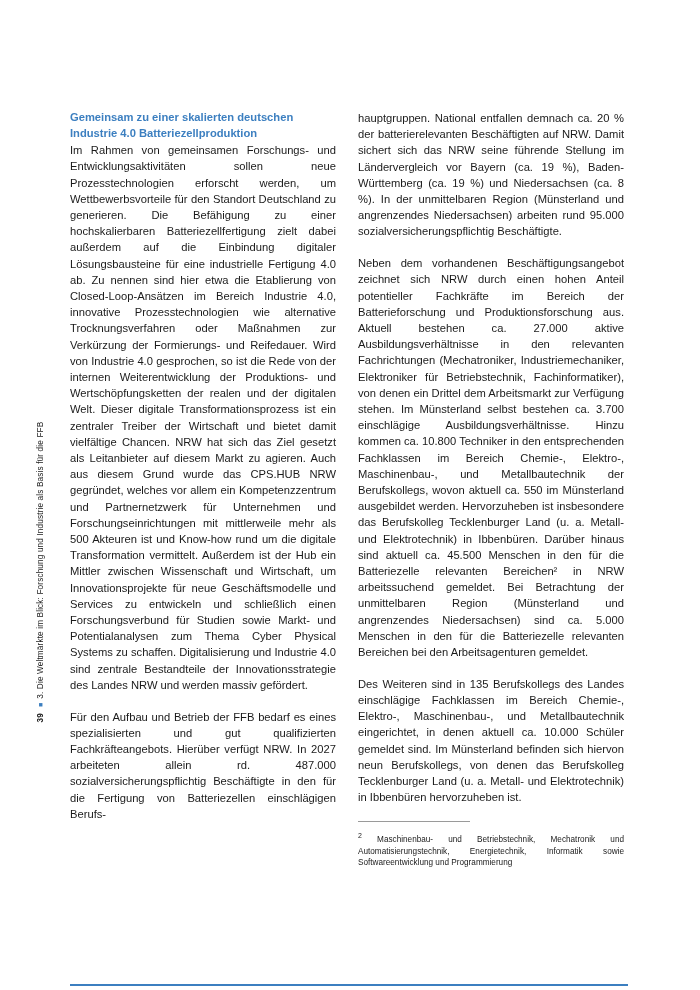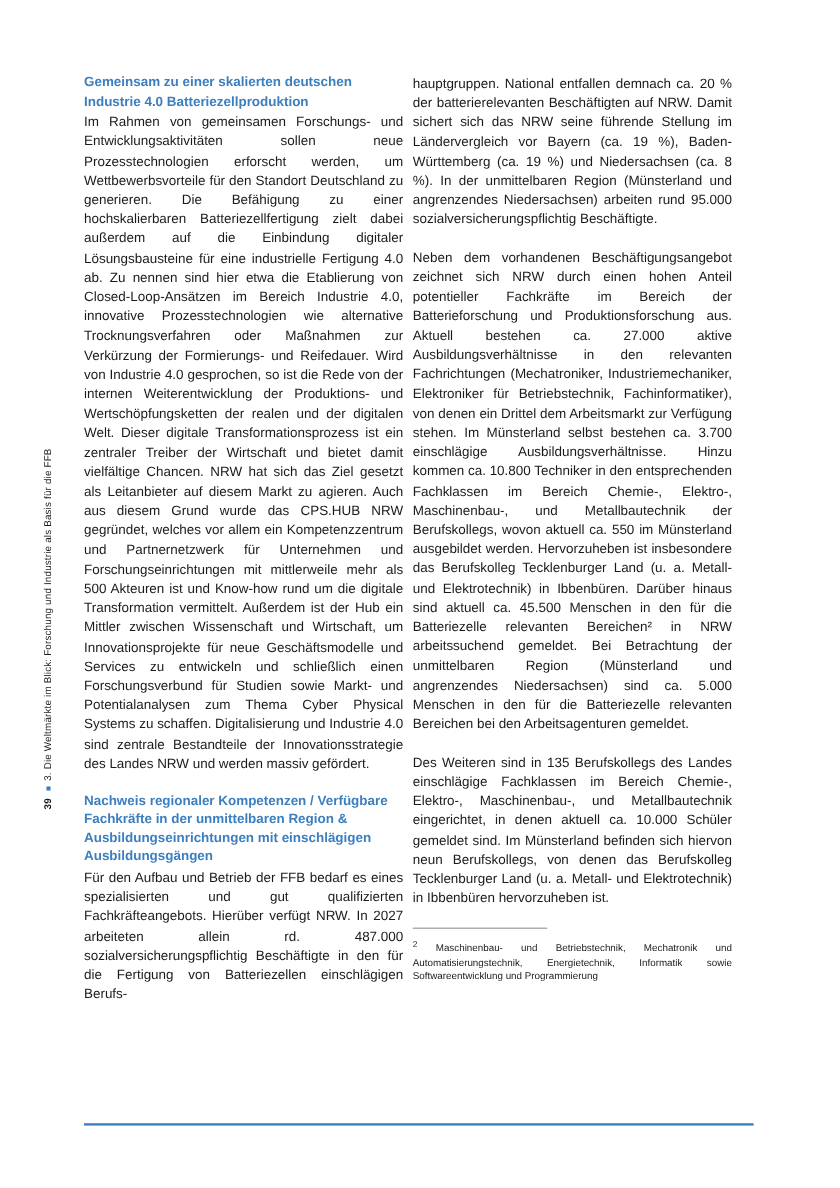--- a/index.html
+++ b/index.html
@@ -12,20 +12,21 @@
     background: #ffffff;
     font-family: "Liberation Sans", sans-serif;
     color: #1a1a1a;
     overflow: hidden;
     position: relative;
   }
 
   .page {
     position: absolute;
     inset: 0;
+    margin-top: 48px;
   }
 
   
   .side-rail {
     position: absolute;
     left: 0;
     top: 0;
     width: 46px;
     height: 990px;
   }
@@ -57,21 +58,21 @@
     position: absolute;
     top: 62px;
     width: 266px;
     font-size: 11.2px;
     line-height: 16.2px;
     text-align: justify;
     text-justify: inter-word;
     hyphens: manual;
   }
   .col-left { left: 70px; }
-  .col-right { left: 344px; }
+  .col-right { left: 358px; }
 
   .heading {
     color: #3c7fc0;
     font-weight: bold;
     font-size: 11.2px;
     line-height: 15.6px;
     margin: 0 0 1px 0;
     text-align: left;
   }
   p.body {
@@ -117,21 +118,20 @@
   <div class="side-rail">
     <div class="side-text">
       <span class="pagenum">39</span><span class="marker">■</span><span>3. Die Weltmärkte im Blick: Forschung und Industrie als Basis für die FFB</span>
     </div>
   </div>
 
   <div class="col col-left">
     <h2 class="heading">Gemeinsam zu einer skalierten deutschen Industrie 4.0 Batteriezellproduktion</h2>
     <p class="body">Im Rahmen von gemeinsamen Forschungs- und Entwicklungsaktivitäten sollen neue Prozesstechnologien erforscht werden, um Wettbewerbsvorteile für den Standort Deutschland zu generieren. Die Befähigung zu einer hochskalierbaren Batteriezellfertigung zielt dabei außerdem auf die Einbindung digitaler Lösungsbausteine für eine industrielle Fertigung 4.0 ab. Zu nennen sind hier etwa die Etablierung von Closed-Loop-Ansätzen im Bereich Industrie 4.0, innovative Prozesstechnologien wie alternative Trocknungsverfahren oder Maßnahmen zur Verkürzung der Formierungs- und Reifedauer. Wird von Industrie 4.0 gesprochen, so ist die Rede von der internen Weiterentwicklung der Produktions- und Wertschöpfungsketten der realen und der digitalen Welt. Dieser digitale Transformationsprozess ist ein zentraler Treiber der Wirtschaft und bietet damit vielfältige Chancen. NRW hat sich das Ziel gesetzt als Leitanbieter auf diesem Markt zu agieren. Auch aus diesem Grund wurde das CPS.HUB NRW gegründet, welches vor allem ein Kompetenzzentrum und Partnernetzwerk für Unternehmen und Forschungseinrichtungen mit mittlerweile mehr als 500 Akteuren ist und Know-how rund um die digitale Transformation vermittelt. Außerdem ist der Hub ein Mittler zwischen Wissenschaft und Wirtschaft, um Innovationsprojekte für neue Geschäftsmodelle und Services zu entwickeln und schließlich einen Forschungsverbund für Studien sowie Markt- und Potentialanalysen zum Thema Cyber Physical Systems zu schaffen. Digitalisierung und Industrie 4.0 sind zentrale Bestandteile der Innovationsstrategie des Landes NRW und werden massiv gefördert.</p>
     <div class="gap"></div>
-    <h2 class="heading">Nachweis regionaler Kompetenzen / Verfügbare Fachkräfte in der unmittelbaren Region &amp; Ausbildungseinrichtungen mit einschlägigen Ausbildungsgängen</h2>
     <p class="body">Für den Aufbau und Betrieb der FFB bedarf es eines spezialisierten und gut qualifizierten Fachkräfteangebots. Hierüber verfügt NRW. In 2027 arbeiteten allein rd. 487.000 sozialversicherungspflichtig Beschäftigte in den für die Fertigung von Batteriezellen einschlägigen Berufs-</p>
   </div>
 
   <div class="col col-right">
     <p class="body">hauptgruppen. National entfallen demnach ca. 20 % der batterierelevanten Beschäftigten auf NRW. Damit sichert sich das NRW seine führende Stellung im Ländervergleich vor Bayern (ca. 19 %), Baden-Württemberg (ca. 19 %) und Niedersachsen (ca. 8 %). In der unmittelbaren Region (Münsterland und angrenzendes Niedersachsen) arbeiten rund 95.000 sozialversicherungspflichtig Beschäftigte.</p>
     <div class="gap"></div>
     <p class="body">Neben dem vorhandenen Beschäftigungsangebot zeichnet sich NRW durch einen hohen Anteil potentieller Fachkräfte im Bereich der Batterieforschung und Produktionsforschung aus. Aktuell bestehen ca. 27.000 aktive Ausbildungsverhältnisse in den relevanten Fachrichtungen (Mechatroniker, Industriemechaniker, Elektroniker für Betriebstechnik, Fachinformatiker), von denen ein Drittel dem Arbeitsmarkt zur Verfügung stehen. Im Münsterland selbst bestehen ca. 3.700 einschlägige Ausbildungsverhältnisse. Hinzu kommen ca. 10.800 Techniker in den entsprechenden Fachklassen im Bereich Chemie-, Elektro-, Maschinenbau-, und Metallbautechnik der Berufskollegs, wovon aktuell ca. 550 im Münsterland ausgebildet werden. Hervorzuheben ist insbesondere das Berufskolleg Tecklenburger Land (u. a. Metall- und Elektrotechnik) in Ibbenbüren. Darüber hinaus sind aktuell ca. 45.500 Menschen in den für die Batteriezelle relevanten Bereichen² in NRW arbeitssuchend gemeldet. Bei Betrachtung der unmittelbaren Region (Münsterland und angrenzendes Niedersachsen) sind ca. 5.000 Menschen in den für die Batteriezelle relevanten Bereichen bei den Arbeitsagenturen gemeldet.</p>
     <div class="gap"></div>
     <p class="body">Des Weiteren sind in 135 Berufskollegs des Landes einschlägige Fachklassen im Bereich Chemie-, Elektro-, Maschinenbau-, und Metallbautechnik eingerichtet, in denen aktuell ca. 10.000 Schüler gemeldet sind. Im Münsterland befinden sich hiervon neun Berufskollegs, von denen das Berufskolleg Tecklenburger Land (u. a. Metall- und Elektrotechnik) in Ibbenbüren hervorzuheben ist.</p>
     <div class="footnote-rule"></div>

